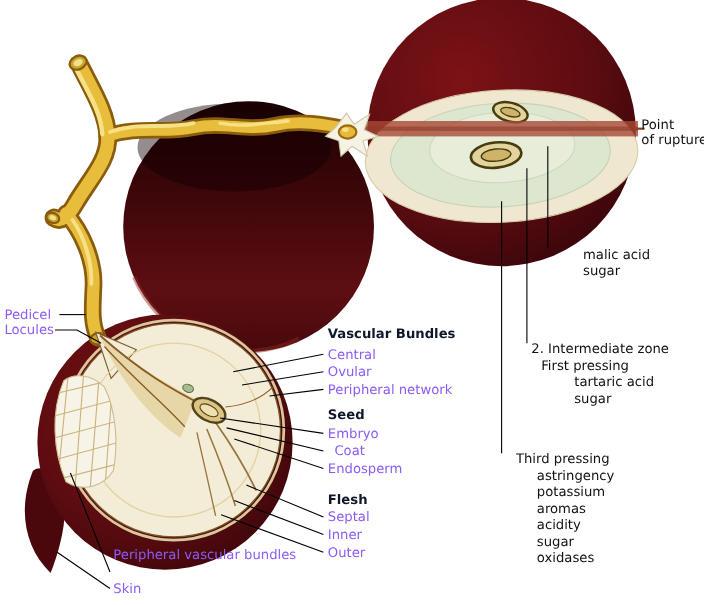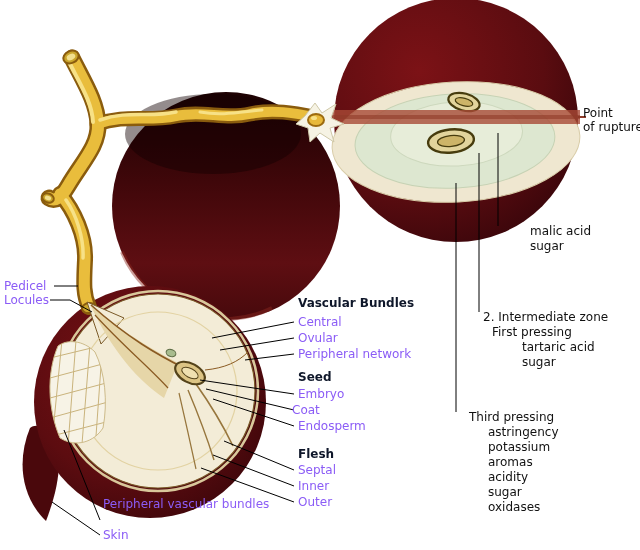--- a/index.html
+++ b/index.html
@@ -160,21 +160,21 @@
   <div class="lbl" style="left:4px; top:279px;">Pedicel</div>
   <div class="lbl" style="left:4px; top:293px;">Locules</div>
 
   <div class="lbl hd" style="left:298px; top:296px;">Vascular Bundles</div>
   <div class="lbl" style="left:298px; top:315px;text-align:right;">Central</div>
   <div class="lbl" style="left:298px; top:331px;">Ovular</div>
   <div class="lbl" style="left:298px; top:347px;">Peripheral network</div>
 
   <div class="lbl hd" style="left:298px; top:370px;">Seed</div>
   <div class="lbl" style="left:298px; top:387px;">Embryo</div>
-  <div class="lbl" style="left:292px; top:403px;">Coat</div>
+  <div class="lbl" style="left:304px; top:403px;">Coat</div>
   <div class="lbl" style="left:298px; top:419px;">Endosperm</div>
 
   <div class="lbl hd" style="left:298px; top:447px;">Flesh</div>
   <div class="lbl" style="left:298px; top:463px;">Septal</div>
   <div class="lbl" style="left:298px; top:479px;">Inner</div>
   <div class="lbl" style="left:298px; top:495px;">Outer</div>
 
   <div class="lbl" style="left:103px; top:497px;">Peripheral vascular bundles</div>
   <div class="lbl" style="left:103px; top:528px;">Skin</div>
 

